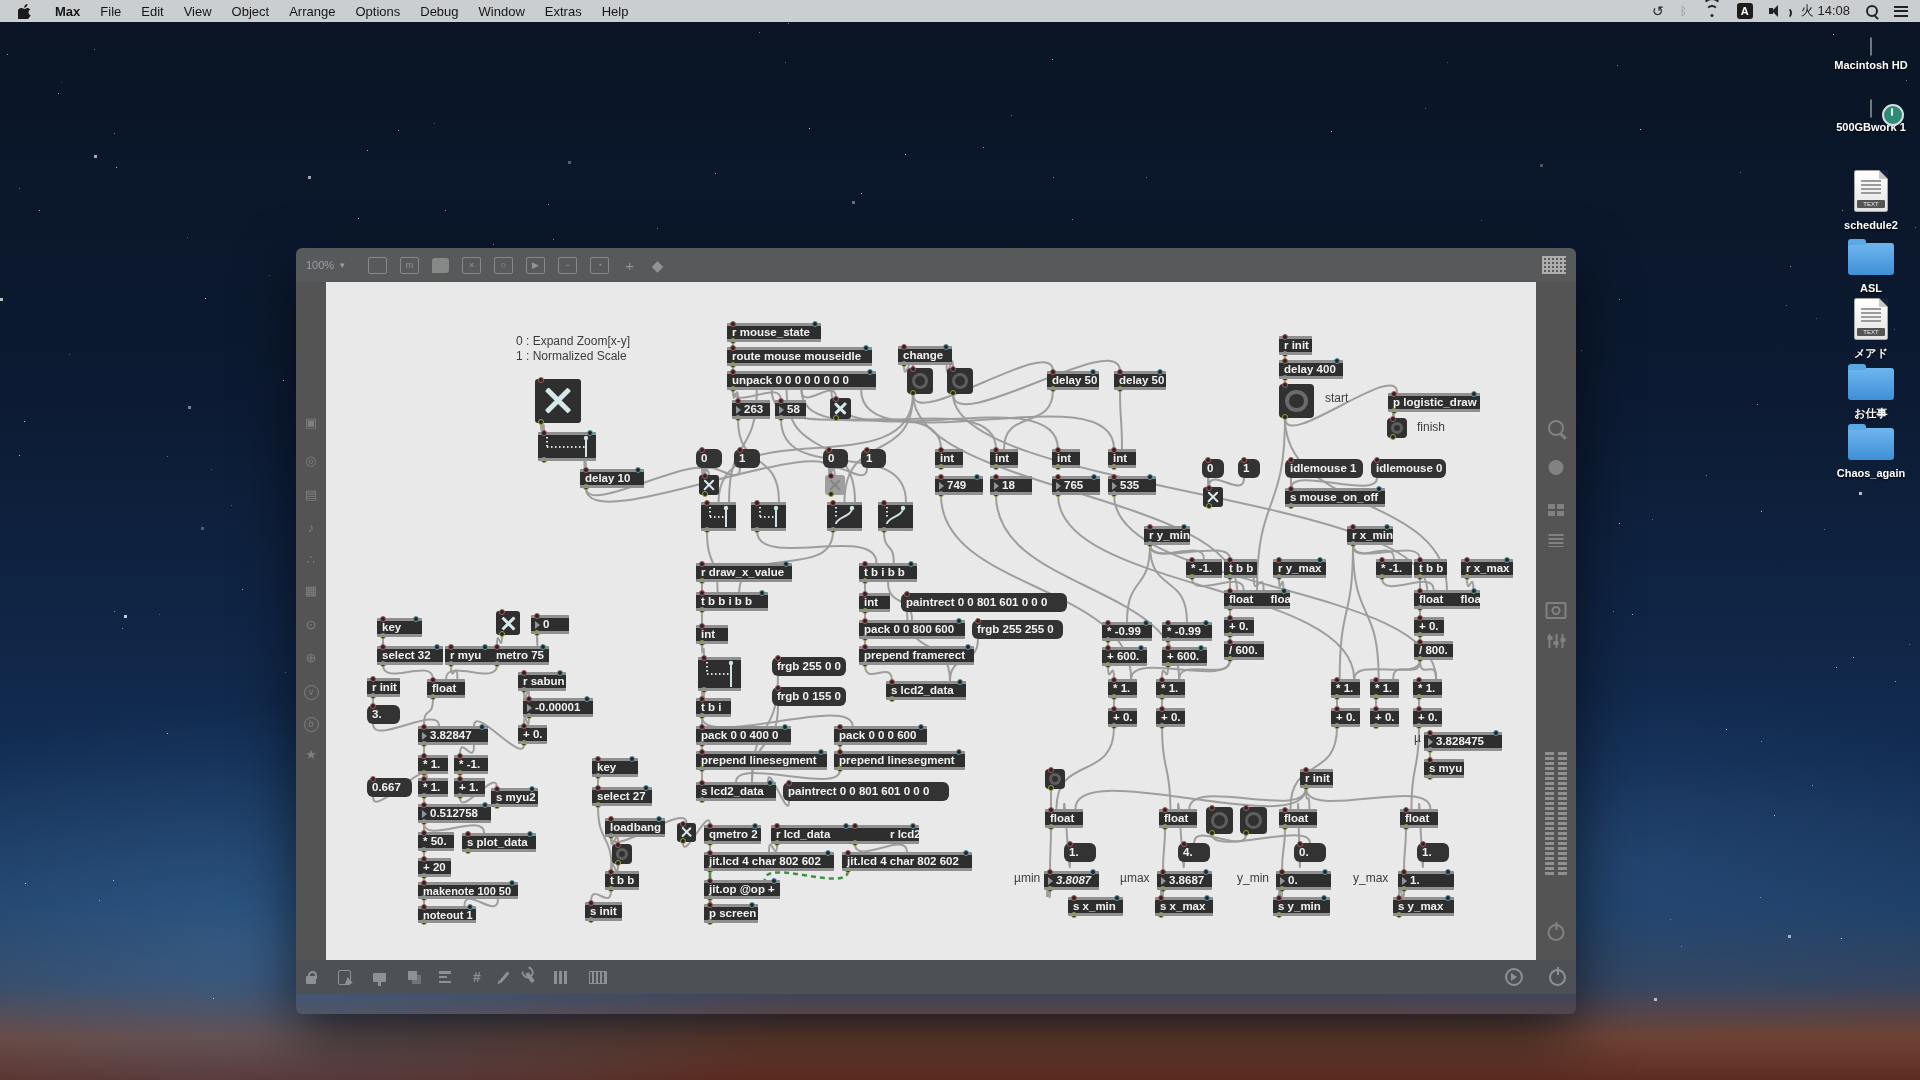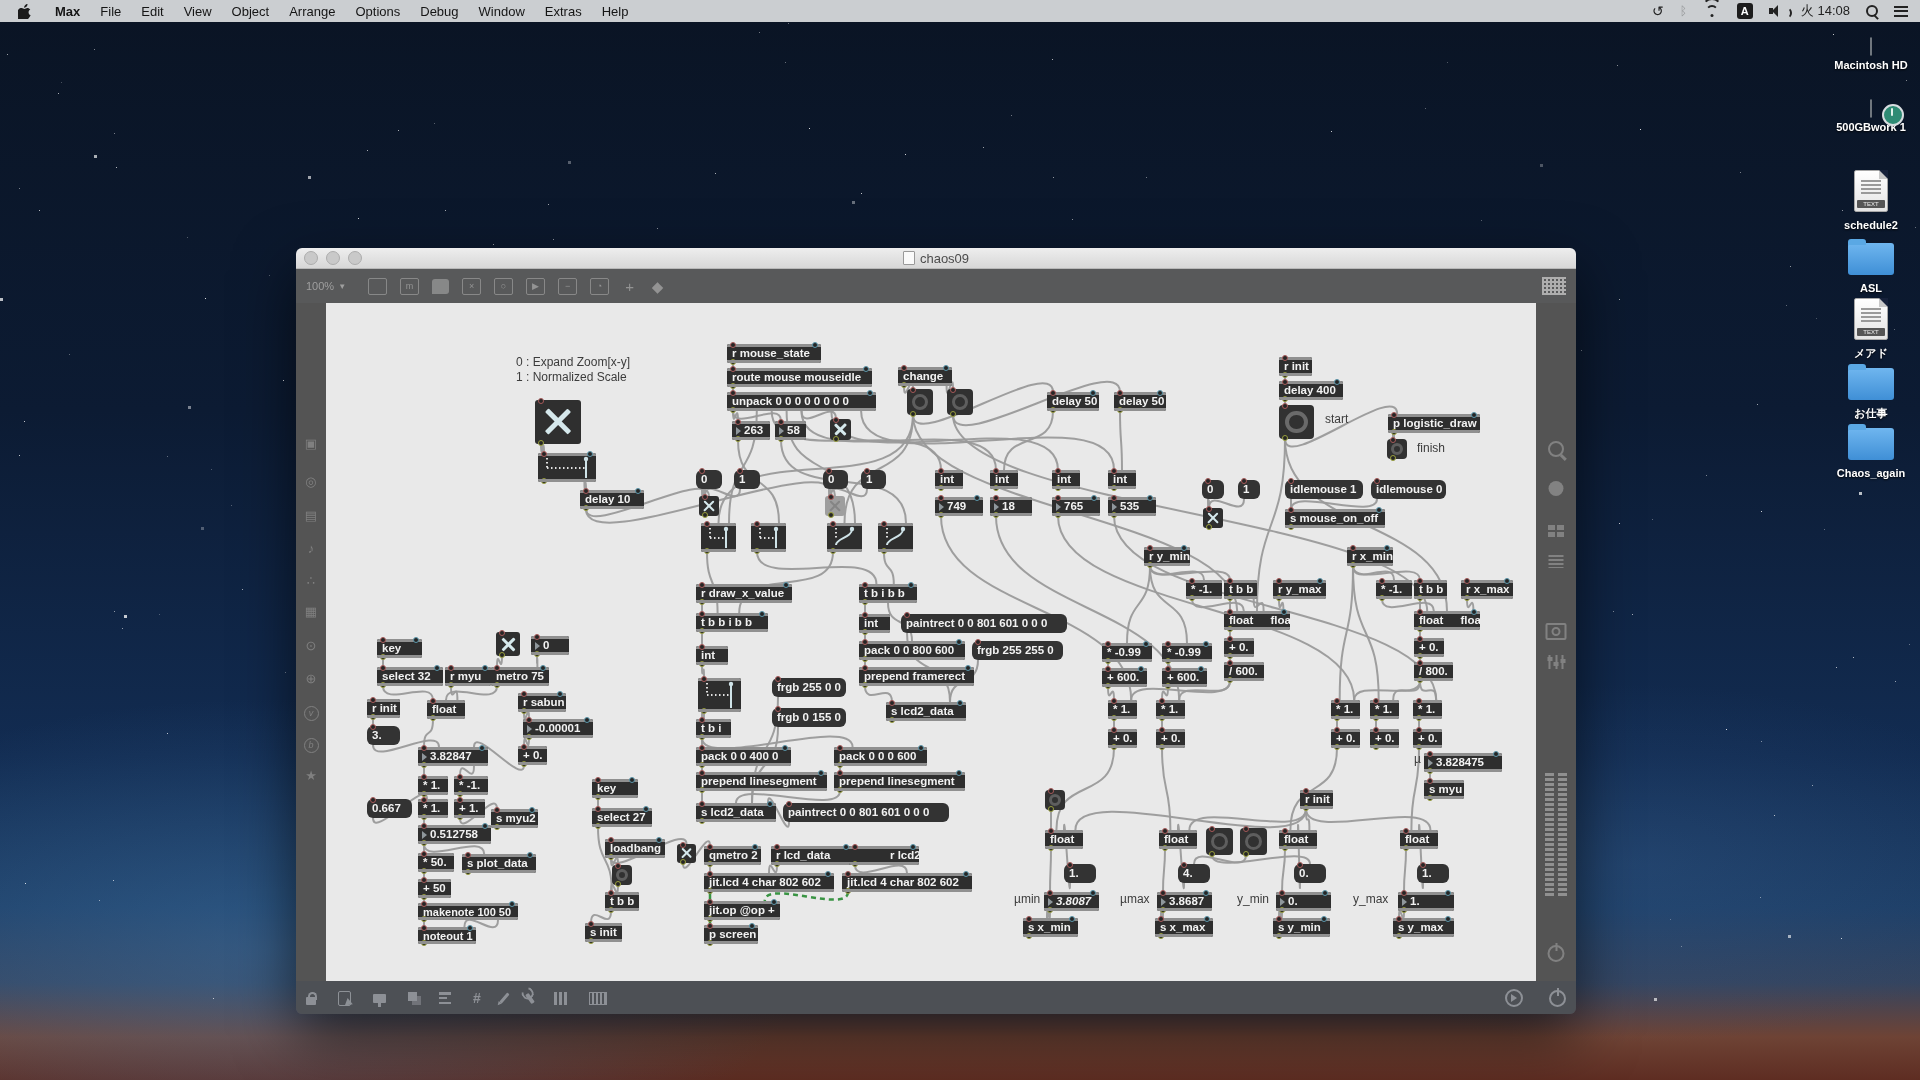--- a/index.html
+++ b/index.html
@@ -231,26 +231,20 @@
       <div class="dicon" style="left: 1828px; top: 38px;"><span class="glyph"><span class="ic-drive"></span></span><div class="lbl">Macintosh HD</div></div>
       <div class="dicon" style="left: 1828px; top: 100px;"><span class="glyph"><span class="ic-drive ic-tm"></span></span><div class="lbl">500GBwork 1</div></div>
       <div class="dicon" style="left: 1828px; top: 170px;"><span class="glyph"><span class="ic-file" style="display:inline-block"><span class="scr"></span></span></span><div class="lbl">schedule2</div></div>
       <div class="dicon" style="left: 1828px; top: 243px;"><span class="glyph"><span class="ic-folder" style="display:inline-block"></span></span><div class="lbl">ASL</div></div>
       <div class="dicon" style="left: 1828px; top: 298px;"><span class="glyph"><span class="ic-file" style="display:inline-block"><span class="scr"></span></span></span><div class="lbl">メアド</div></div>
       <div class="dicon" style="left: 1828px; top: 368px;"><span class="glyph"><span class="ic-folder" style="display:inline-block"></span></span><div class="lbl">お仕事</div></div>
       <div class="dicon" style="left: 1828px; top: 428px;"><span class="glyph"><span class="ic-folder" style="display:inline-block"></span></span><div class="lbl">Chaos_again</div></div>
     </div>
 
   <div class="window">
-    <div class="titlebar">
-      <span class="tl"></span>
-      <span class="tl"></span>
-      <span class="tl"></span>
-      <span class="wtitle"><span class="doc"></span><span>chaos09</span></span>
-    </div>
 
     <div class="toptb">
       <span class="zoomctl">
         <span>100%</span>
           <span class="car">▼</span>
       </span>
       <span class="tb-row" id="toptb-icons">
           <span class="tb-icon"></span>
           <span class="tb-icon">m</span>
           <span class="tb-icon bubble"></span>
@@ -1096,21 +1090,21 @@
             <span class="dt inl"></span>
             <span class="dt outl"></span>
           </div>
           <div class="box object banded" style="left: 136px; top: 551px; width: 74px;">
             <span class="txt">s plot_data</span>
             <span class="dt inl"></span>
             <span class="dt inr"></span>
             <span class="dt outl"></span>
           </div>
           <div class="box object banded" style="left: 92px; top: 576px; width: 33px;">
-            <span class="txt">+ 50</span>
+            <span class="txt">+ 20</span>
             <span class="dt inl"></span>
             <span class="dt outl"></span>
           </div>
           <div class="box object small banded" style="left: 92px; top: 600px; width: 100px; height: 17px;">
             <span class="txt">makenote 100 50</span>
             <span class="dt inl"></span>
             <span class="dt inr"></span>
             <span class="dt outl"></span>
           </div>
           <div class="box object small banded" style="left: 92px; top: 624px; width: 58px; height: 17px;">
@@ -1281,21 +1275,21 @@
             <span class="dt outl"></span>
           </div>
           <div class="box comment" style="left: 1022px; top: 589px; width: 44px;"><span class="txt">y_max</span></div>
           <div class="box number banded" style="left: 1072px; top: 589px; width: 56px;">
             <span class="tri"></span>
             <span class="txt">1.</span>
             <span class="dt inl"></span>
             <span class="dt inr"></span>
             <span class="dt outl"></span>
           </div>
-          <div class="box object banded" style="left: 697px; top: 615px; width: 55px;">
+          <div class="box object banded" style="left: 742px; top: 615px; width: 55px;">
             <span class="txt">s x_min</span>
             <span class="dt inl"></span>
             <span class="dt inr"></span>
             <span class="dt outl"></span>
           </div>
           <div class="box object banded" style="left: 829px; top: 615px; width: 58px;">
             <span class="txt">s x_max</span>
             <span class="dt inl"></span>
             <span class="dt inr"></span>
             <span class="dt outl"></span>

